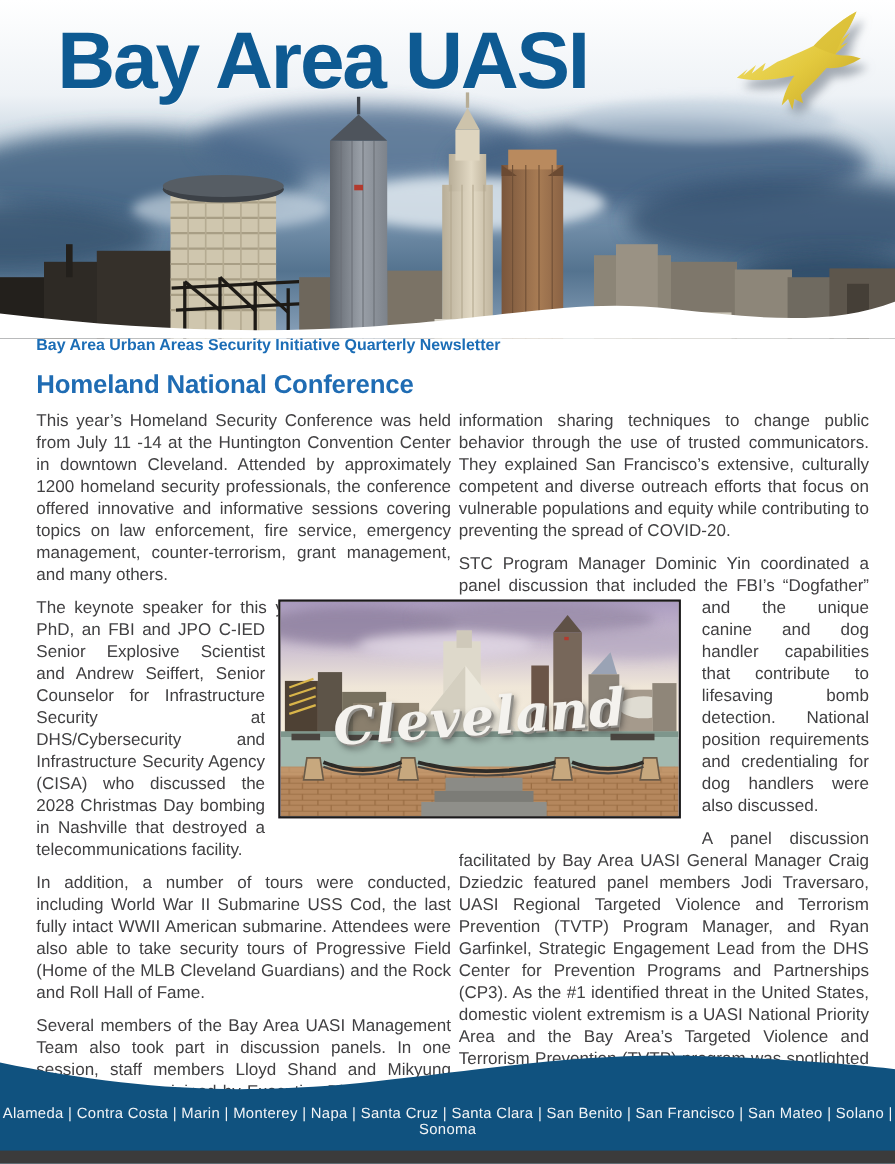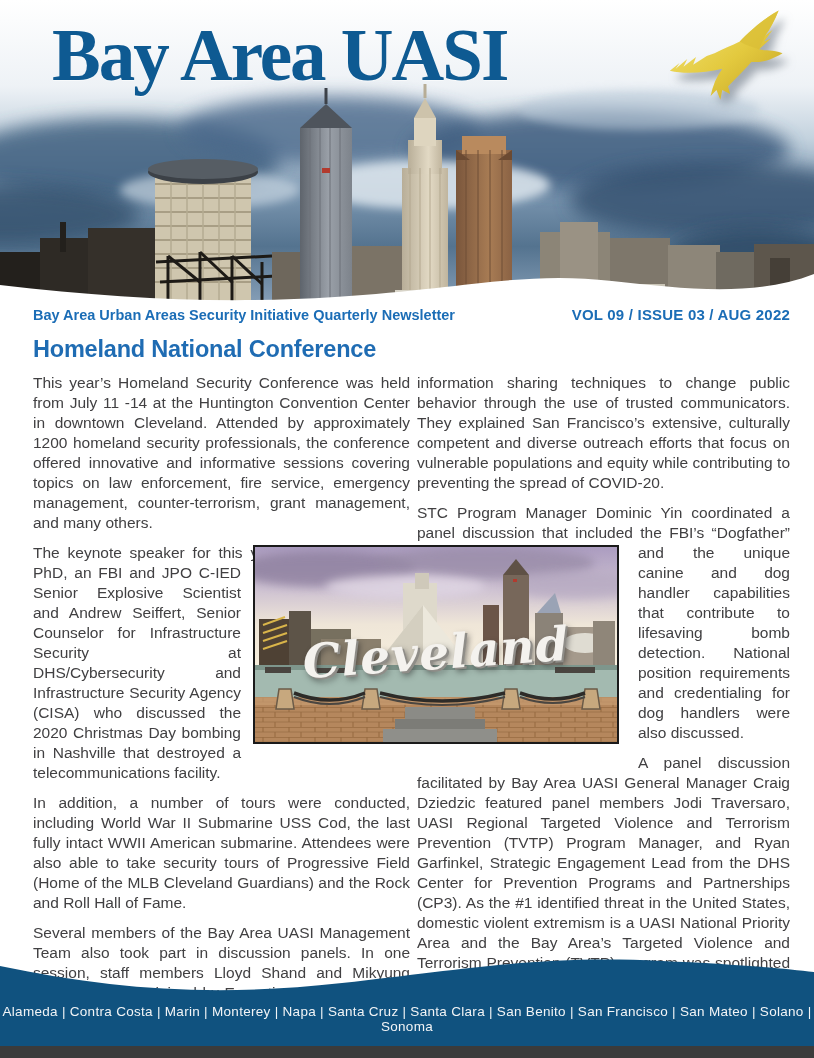--- a/index.html
+++ b/index.html
@@ -3,21 +3,21 @@
 <meta charset="utf-8">
 <style>
   html,body{margin:0;padding:0;}
   body{
     width:814px;height:1058px;position:relative;overflow:hidden;
     background:#ffffff;
     font-family:"Liberation Sans",sans-serif;
     -webkit-font-smoothing:antialiased;
   }
   
-  .hero{position:absolute;left:0;top:0;width:814px;height:308px;font-family:Liberation Serif, serif;}
+  .hero{position:absolute;left:0;top:0;width:814px;height:308px;}
   .hero svg{display:block;}
   .masthead-title{
     position:absolute;left:52px;top:18px;width:640px;
     font-size:73px;font-weight:bold;letter-spacing:-2px;
     color:#0e5a92;line-height:1.05;
     text-shadow:0 1px 1px rgba(255,255,255,.6);
   }
   .eagle{position:absolute;left:664px;top:8px;width:136px;height:102px;
     filter:drop-shadow(6px 8px 4px rgba(100,112,124,.55));}
   
@@ -215,31 +215,30 @@
       C112,52 102,56 90,55
       C84,62 76,70 66,80 L68,88 L60,84 L58,94 L54,84 L48,90
       C50,80 54,70 60,62
       C42,66 22,68 6,64 Z"></path>
     <path fill="#d9bd35" d="M78,34 C88,24 100,12 118,2 C114,12 110,20 104,28 L98,42 C92,40 84,38 78,34 Z" opacity=".65"></path>
   </svg>
 </div>
 
 <div class="issue-bar">
   <span class="issue-subtitle">Bay Area Urban Areas Security Initiative Quarterly Newsletter</span>
-  <span class="issue-info">VOL 09 / ISSUE 03 / AUG 2022</span>
 </div>
 
 <div class="article-heading">Homeland National Conference</div>
 
 <div class="col col-left">
   <p>This year’s Homeland Security Conference was held from July 11 -14 at the Huntington Convention Center in downtown Cleveland. Attended by approximately 1200 homeland security professionals, the conference offered innovative and informative sessions covering topics on law enforcement, fire service, emergency management, counter-terrorism, grant management, and many others.</p>
   <p>
     <span>The keynote speaker for this year was Kirk Yeager, PhD,</span>
     <span class="cut-r"></span>
-    <span>an FBI and JPO C-IED Senior Explosive Scientist and Andrew Seiffert, Senior Counselor for Infrastructure Security at DHS/Cybersecurity and Infrastructure Security Agency (CISA) who discussed the 2020 Christmas Day bombing in Nashville that destroyed a telecommunications facility.</span>
+    <span>an FBI and JPO C-IED Senior Explosive Scientist and Andrew Seiffert, Senior Counselor for Infrastructure Security at DHS/Cybersecurity and Infrastructure Security Agency (CISA) who discussed the 2028 Christmas Day bombing in Nashville that destroyed a telecommunications facility.</span>
   </p>
   <p>In addition, a number of tours were conducted, including World War II Submarine USS Cod, the last fully intact WWII American submarine. Attendees were also able to take security tours of Progressive Field (Home of the MLB Cleveland Guardians) and the Rock and Roll Hall of Fame.</p>
   <p>Several members of the Bay Area UASI Management Team also took part in discussion panels. In one session, staff members Lloyd Shand and Mikyung Kim-Molina were joined by Executive Director Susana Rojas from Calle 24 Latino Cultural District as they discussed</p>
 </div>
 
 <div class="col col-right">
   <p>information sharing techniques to change public behavior through the use of trusted communicators. They explained San Francisco’s extensive, culturally competent and diverse outreach efforts that focus on vulnerable populations and equity while contributing to preventing the spread of COVID-20.</p>
   <p>
     <span>STC Program Manager Dominic Yin coordinated a panel discussion that included the FBI’s “Dogfather” and the</span>
     <span class="cut-l"></span>

